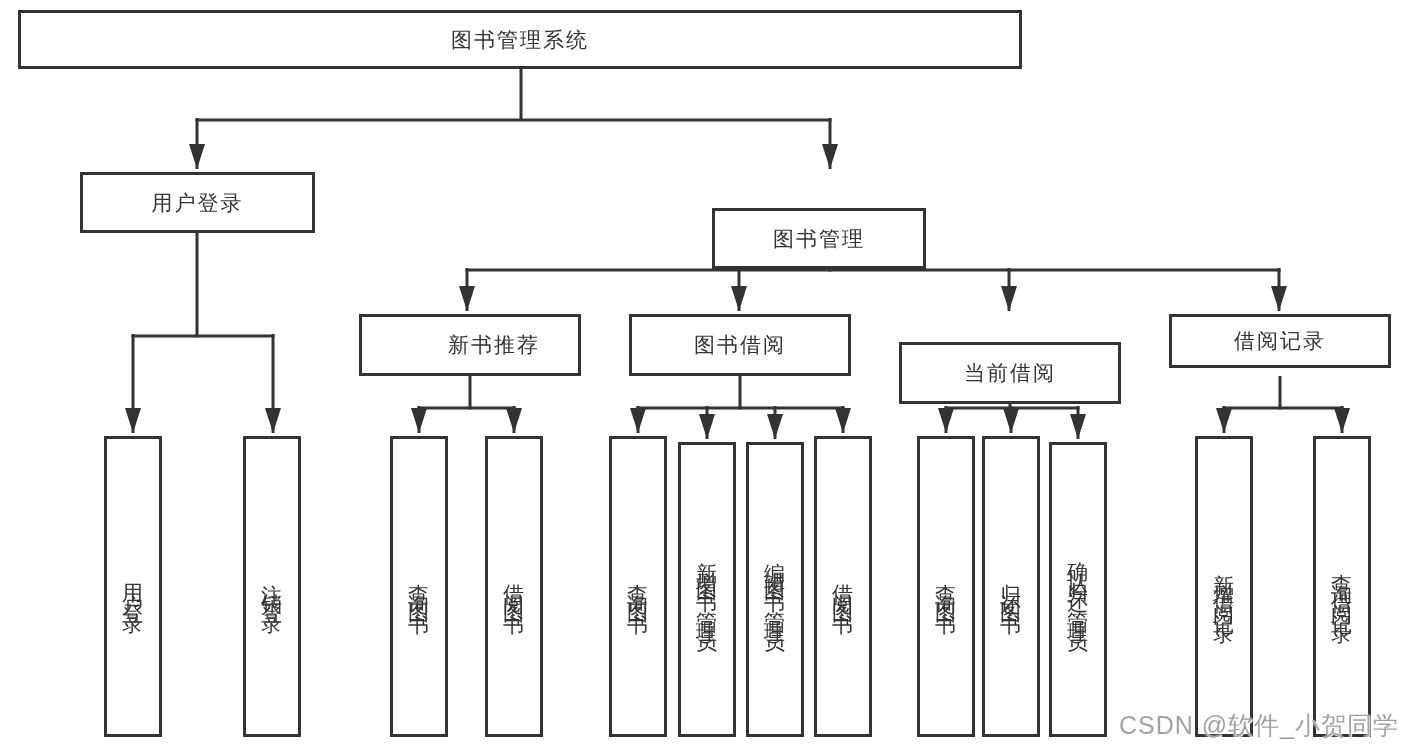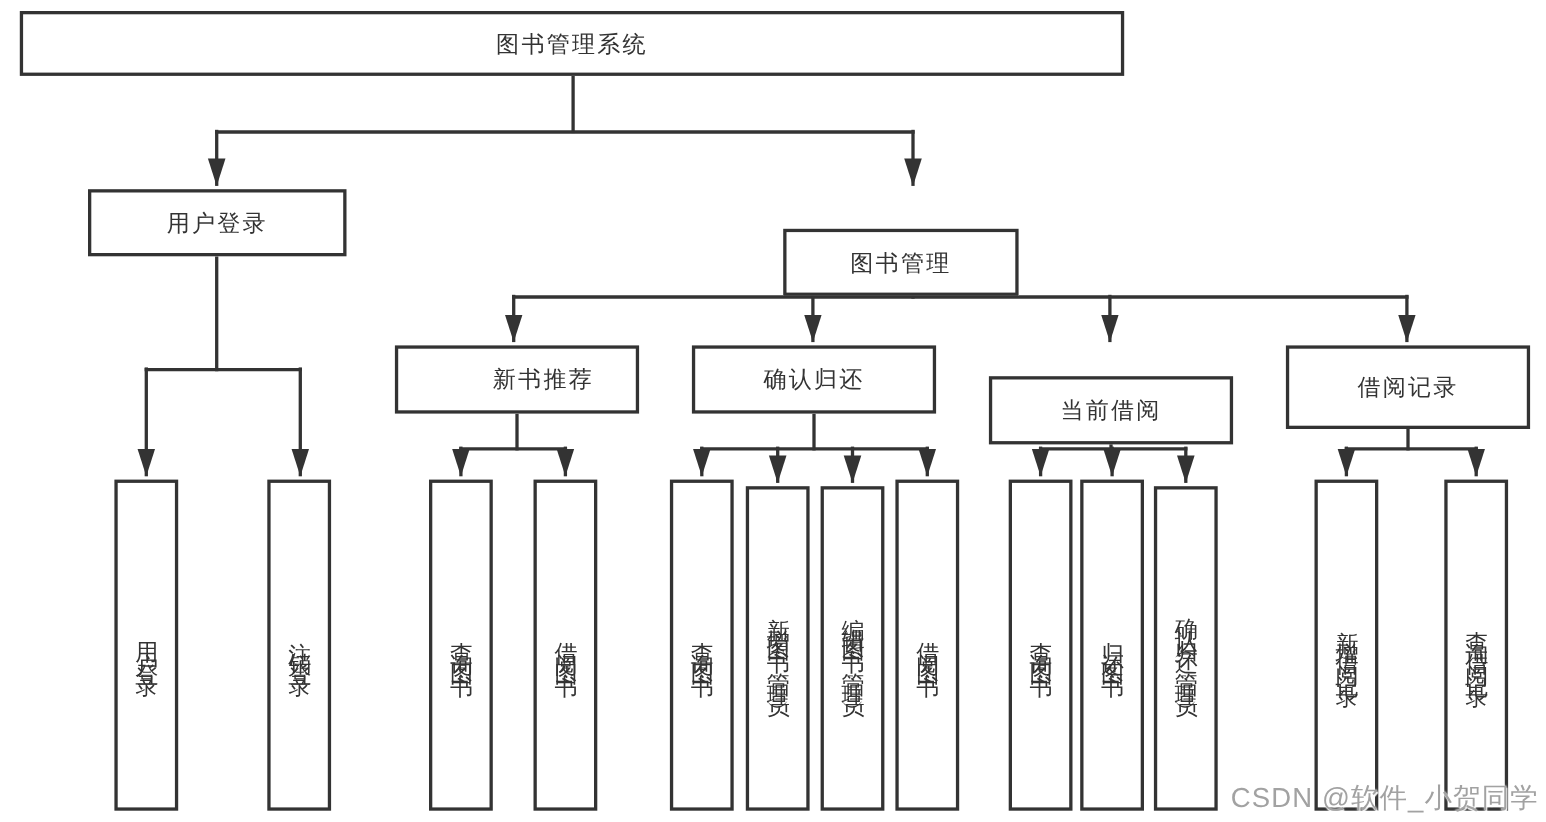--- a/index.html
+++ b/index.html
@@ -110,23 +110,23 @@
       <line x1="1342" y1="406" x2="1342" y2="433" marker-end="url(#ah)"></line>
     </g>
   </svg>
 
   <div class="box hbox" style="left:18px;top:10px;width:1004px;height:59px;">图书管理系统</div>
 
   <div class="box hbox" style="left:80px;top:172px;width:235px;height:61px;">用户登录</div>
   <div class="box hbox" style="left:712px;top:172px;width:214px;height:61px;margin-top:36px;">图书管理</div>
 
   <div class="box hbox" style="left:359px;top:314px;width:222px;height:62px;padding-left:48px;">新书推荐</div>
-  <div class="box hbox" style="left:629px;top:314px;width:222px;height:62px;">确认归还</div>
+  <div class="box hbox" style="left:629px;top:314px;width:222px;height:62px;">图书借阅</div>
   <div class="box hbox" style="left:899px;top:314px;width:222px;height:62px;margin-top:28px;">当前借阅</div>
-  <div class="box hbox" style="left:1169px;top:314px;width:222px;height:76px;text-align:center;">借阅记录</div>
+  <div class="box hbox" style="left:1169px;top:314px;width:222px;height:54px;text-align:center;">借阅记录</div>
 
   <div class="box vbox" style="left:104px;top:436px;width:58px;height:301px;">用户登录</div>
   <div class="box vbox" style="left:243px;top:436px;width:58px;height:301px;">注销登录</div>
 
   <div class="box vbox" style="left:390px;top:436px;width:58px;height:301px;">查询图书</div>
   <div class="box vbox" style="left:485px;top:436px;width:58px;height:301px;">借阅图书</div>
 
   <div class="box vbox" style="left:609px;top:436px;width:58px;height:301px;">查询图书</div>
   <div class="box vbox" style="left:678px;top:442px;width:58px;height:295px;">新增图书（管理员）</div>
   <div class="box vbox" style="left:746px;top:442px;width:58px;height:295px;">编辑图书（管理员）</div>

